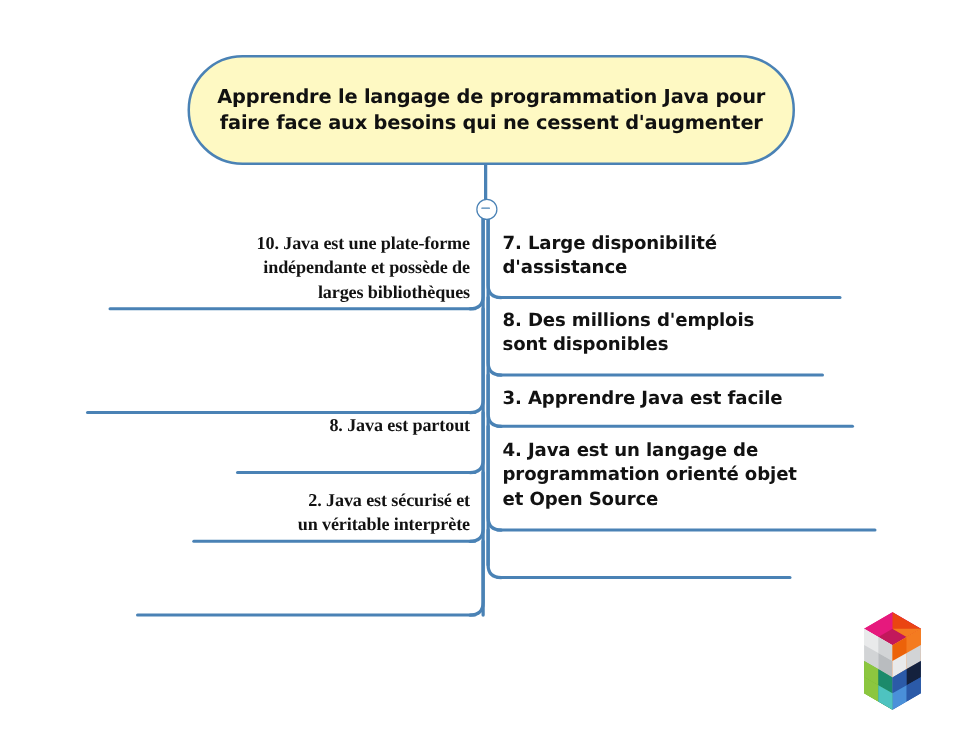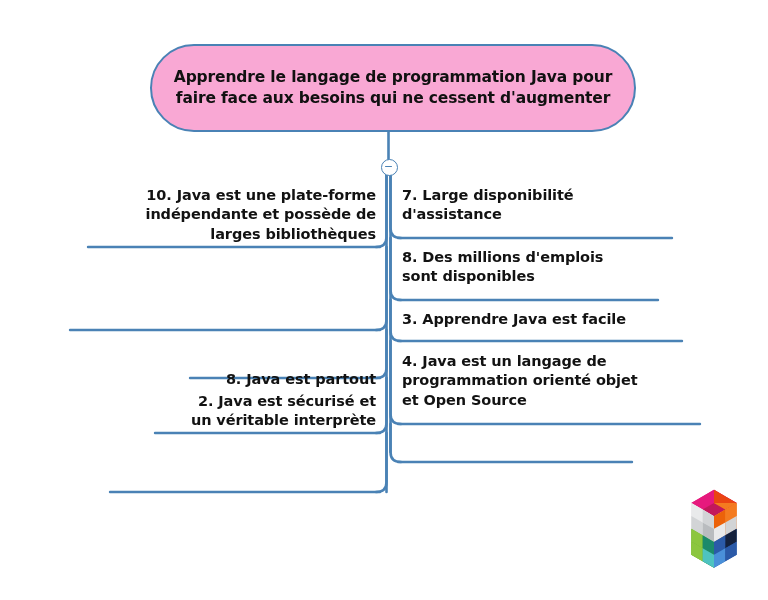--- a/index.html
+++ b/index.html
@@ -33,21 +33,21 @@
   
   .root-node {
     position: absolute;
     left: 150px;
     top: 44px;
     width: 486px;
     height: 88px;
     box-sizing: border-box;
     border: 2px solid #4a82b5;
     border-radius: 44px;
-    background: #f9a8d4;
+    background: #fef9c3;
     display: flex;
     align-items: center;
     justify-content: center;
     text-align: center;
     z-index: 3;
   }
   .root-node .root-text {
     font-size: 15.5px;
     font-weight: bold;
     line-height: 1.38;
@@ -87,21 +87,21 @@
   .topic .topic-text {
     font-size: 14.5px;
     font-weight: bold;
     line-height: 1.33;
     color: #121212;
     letter-spacing: -0.1px;
     white-space: pre-line;
     display: block;
   }
   .topic.right .topic-text { text-align: left; }
-  .topic.left  .topic-text { text-align: right; }
+  .topic.left  .topic-text { text-align: right; font-family: Liberation Serif, serif; }
 
   
   .logo {
     position: absolute;
     left: 668px;
     top: 488px;
     width: 92px;
     height: 98px;
     z-index: 6;
   }
@@ -177,21 +177,21 @@
   </div>
 
 
   <div class="topic left" style="left:86px; top:186px; width:290px; height:72px;">
     <span class="topic-text">10. Java est une plate-forme
 indépendante et possède de
 larges bibliothèques</span>
   </div>
 
 
-  <div class="topic left" style="left:188px; top:370px; width:188px; height:31px;">
+  <div class="topic left" style="left:188px; top:332px; width:188px; height:31px;">
     <span class="topic-text">8. Java est partout</span>
   </div>
 
   <div class="topic left" style="left:153px; top:392px; width:223px; height:52px;">
     <span class="topic-text">2. Java est sécurisé et
 un véritable interprète</span>
   </div>
 
 
   <svg class="logo" viewBox="0 0 100 108" xmlns="http://www.w3.org/2000/svg">

